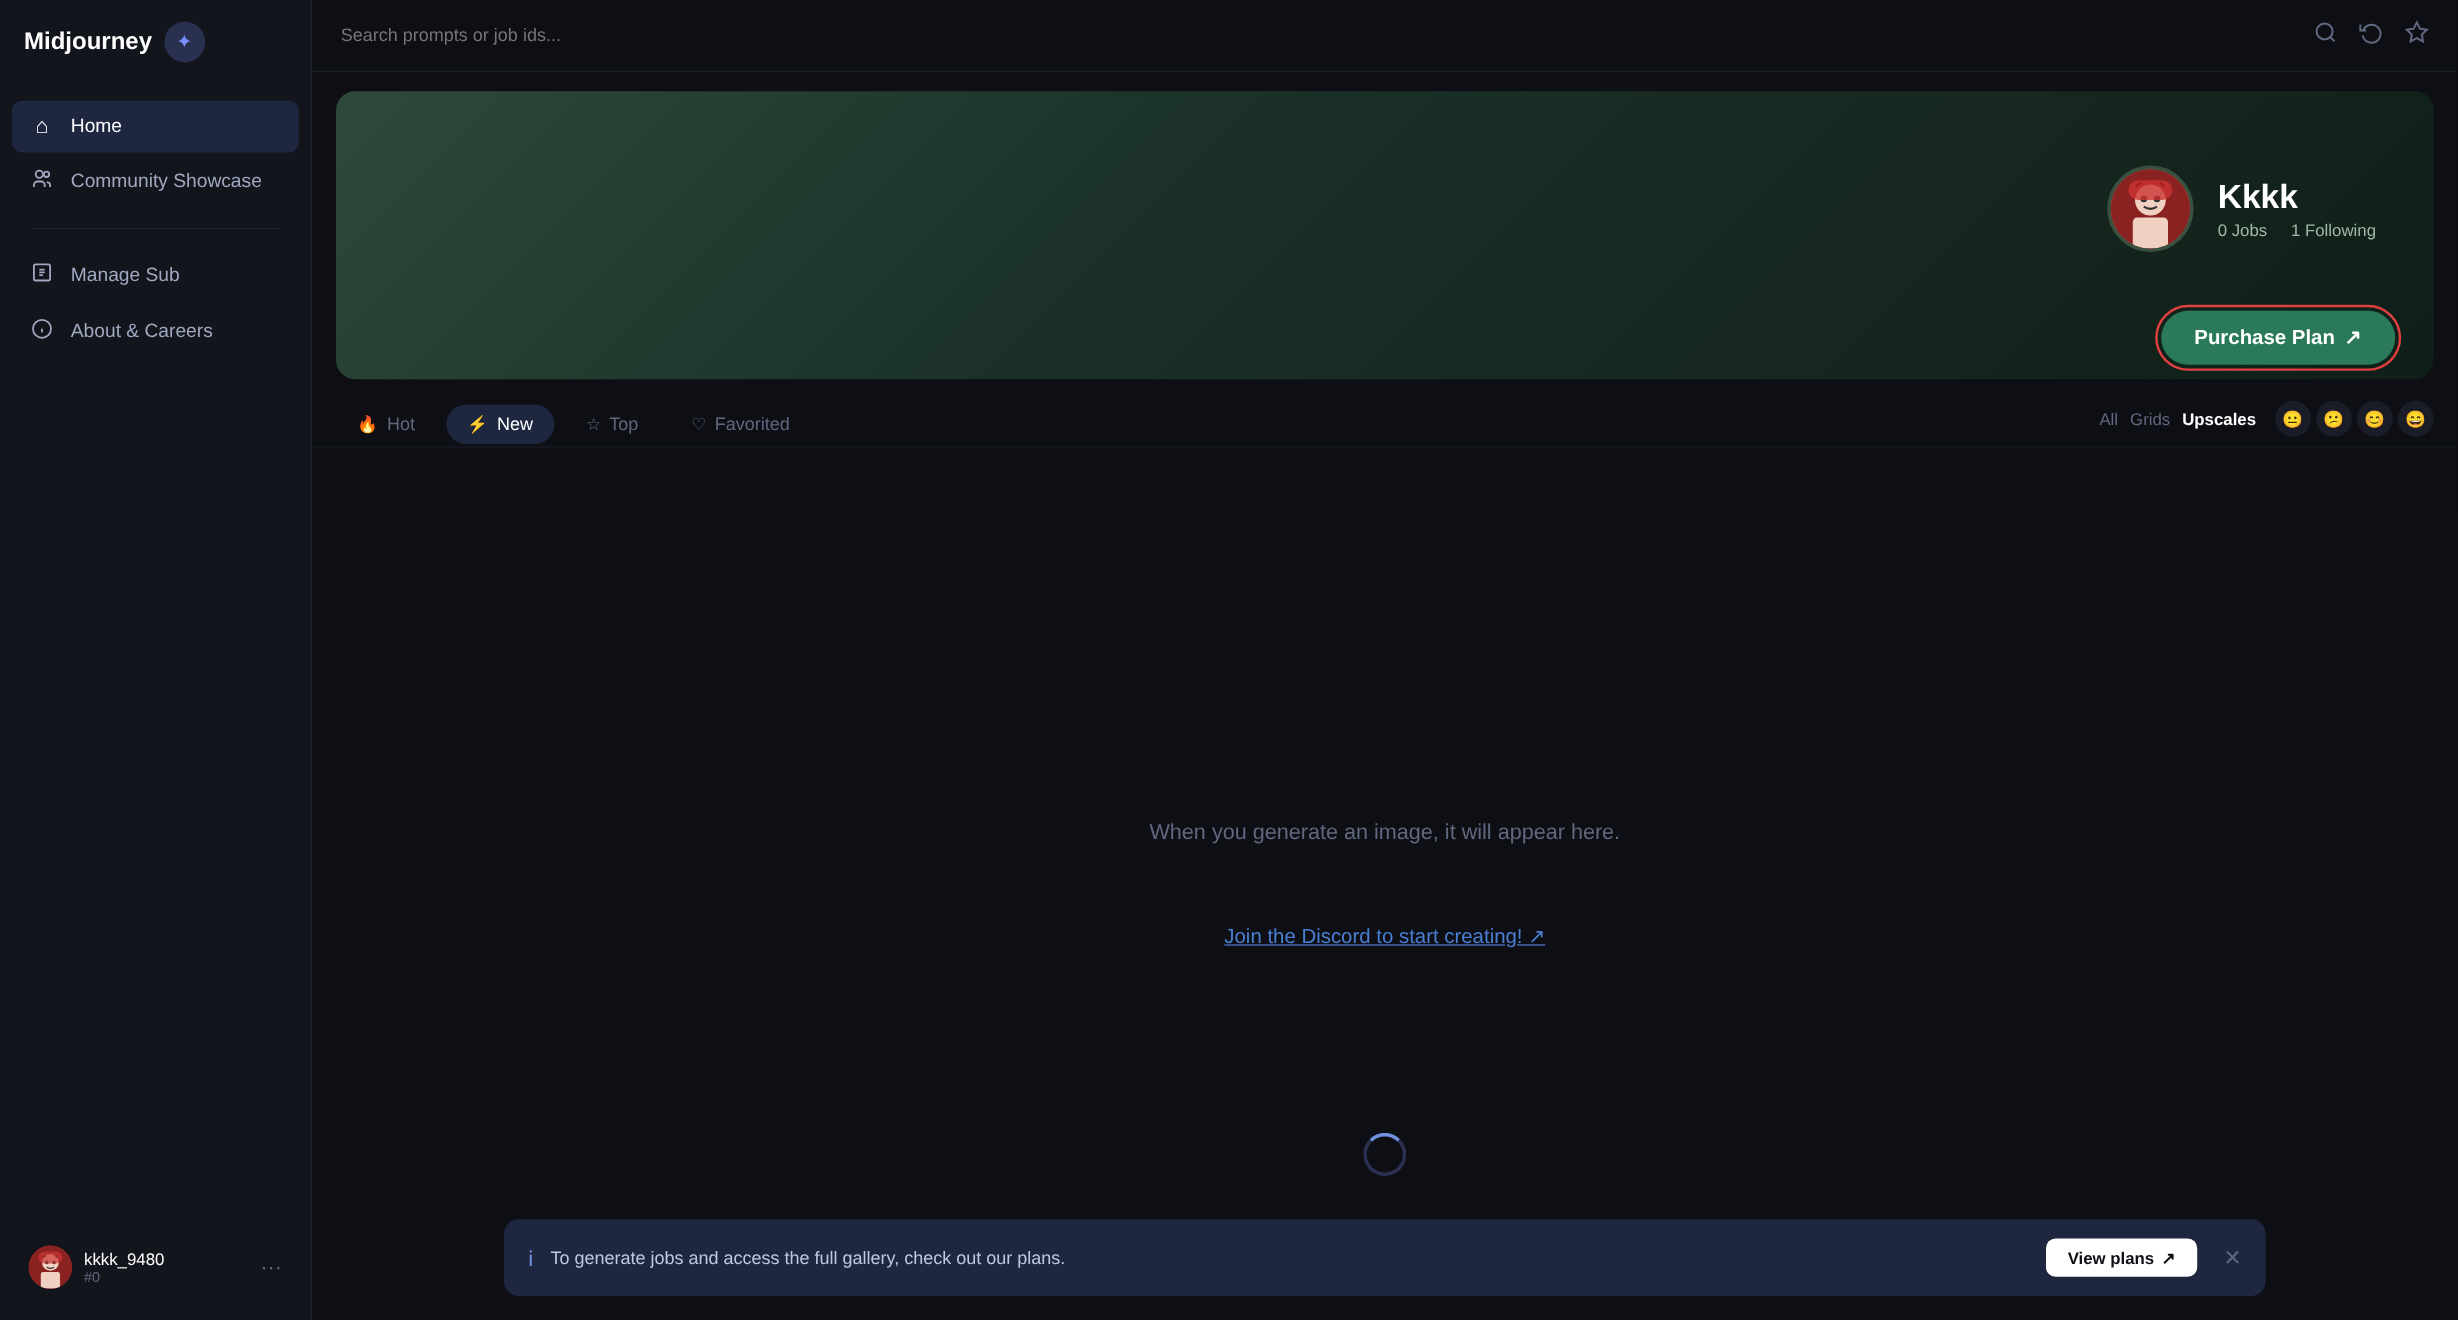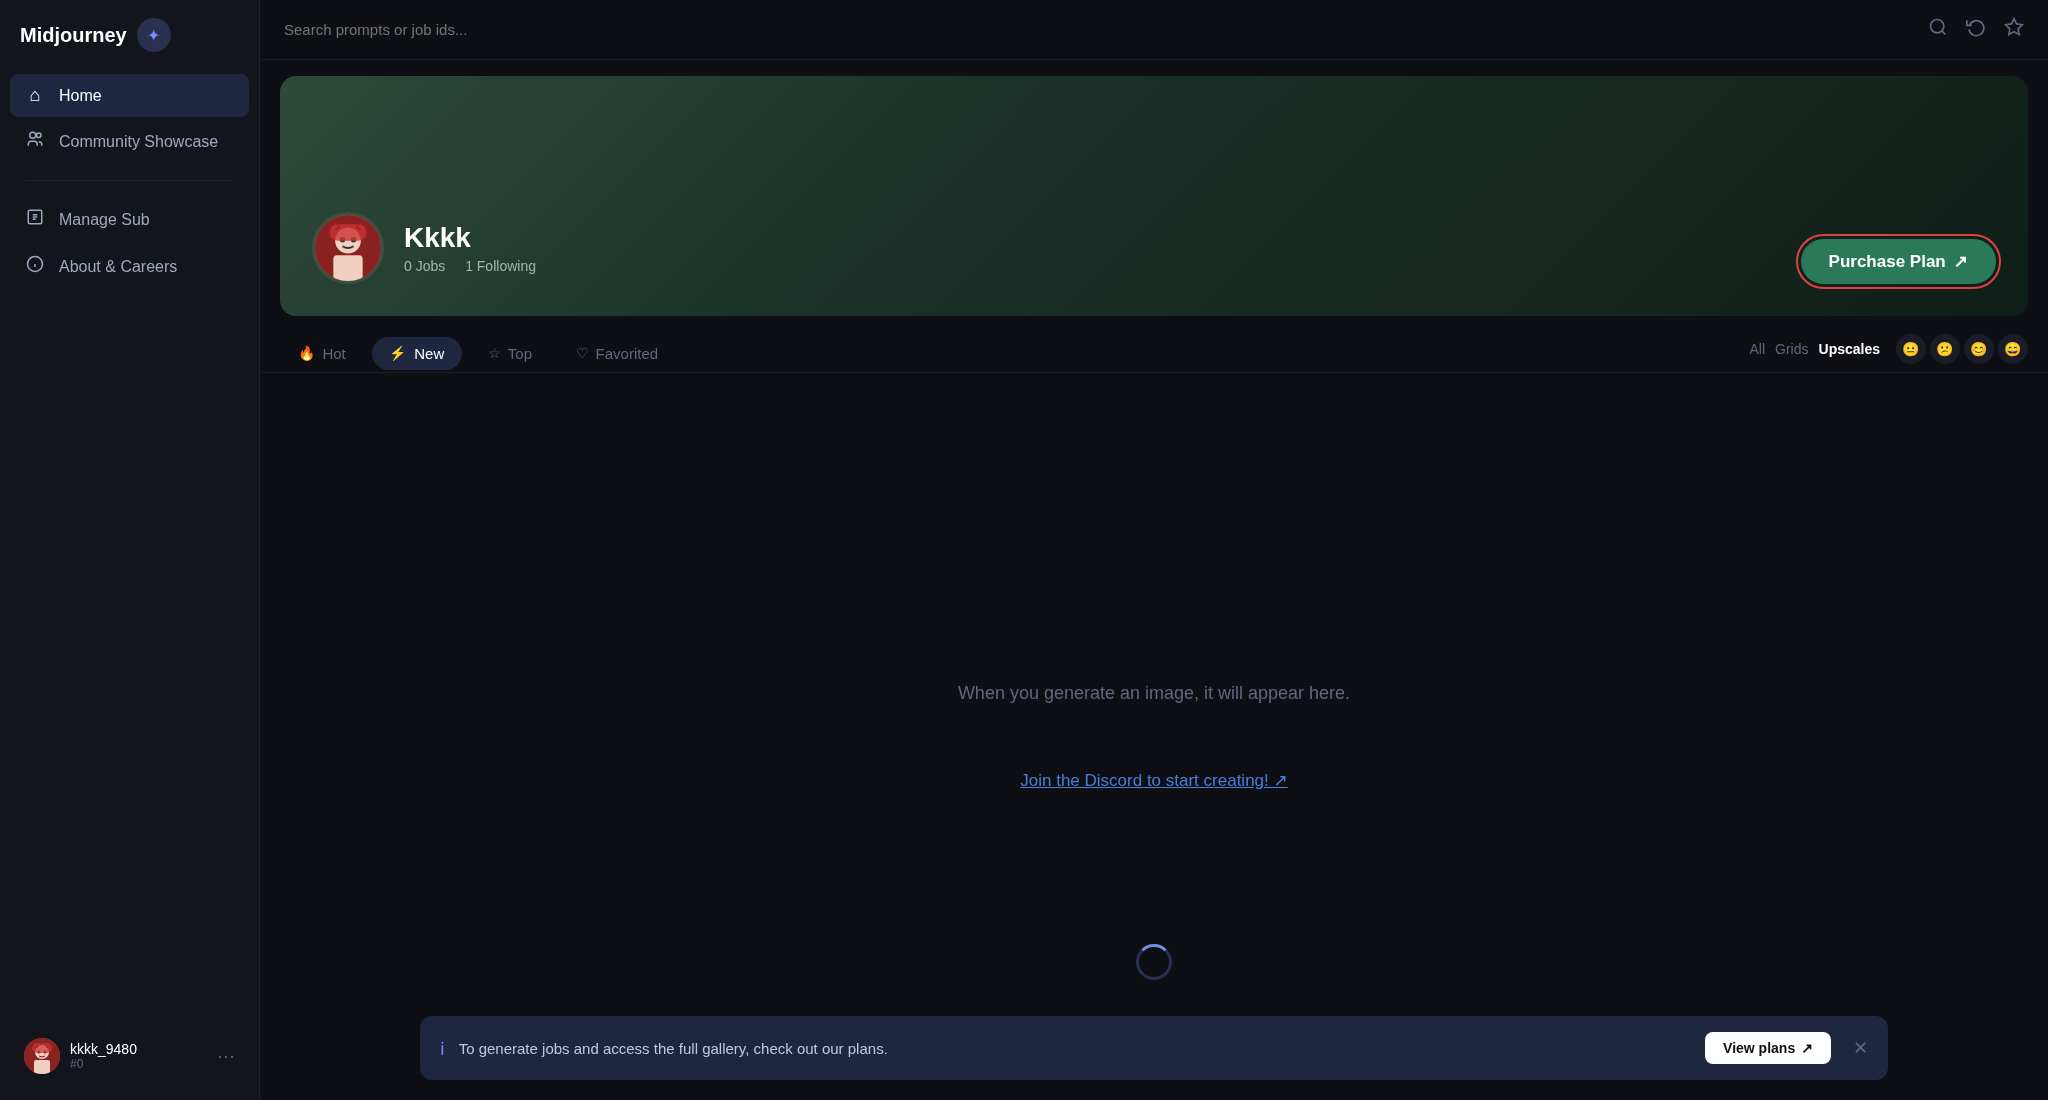--- a/index.html
+++ b/index.html
@@ -21,21 +21,21 @@
       height: 100vh;
       display: flex;
       flex-direction: column;
       padding: 18px 0 16px;
       border-right: 1px solid #1e2130;
     }
     .sidebar-logo {
       display: flex;
       align-items: center;
       gap: 10px;
-      padding: 0 20px 22px;
+      padding: 0 20px 32px;
     }
     .sidebar-logo-text {
       font-size: 20px;
       font-weight: 600;
       color: #ffffff;
     }
     .logo-icon {
       width: 34px;
       height: 34px;
       background: #2a3050;
@@ -169,21 +169,22 @@
     
     .profile-banner {
       margin: 16px 20px 0;
       border-radius: 16px;
       overflow: hidden;
       background: linear-gradient(135deg, #2d4a3a 0%, #1a3028 40%, #162820 70%, #0f1e18 100%);
       height: 240px;
       position: relative;
       display: flex;
       align-items: flex-end;
-      padding: 32px 32px;
+      padding: 12px 32px;
+      flex-direction: column;
     }
     .profile-info {
       display: flex;
       align-items: center;
       gap: 20px;
       flex: 1;
     }
     .profile-avatar {
       width: 72px;
       height: 72px;

